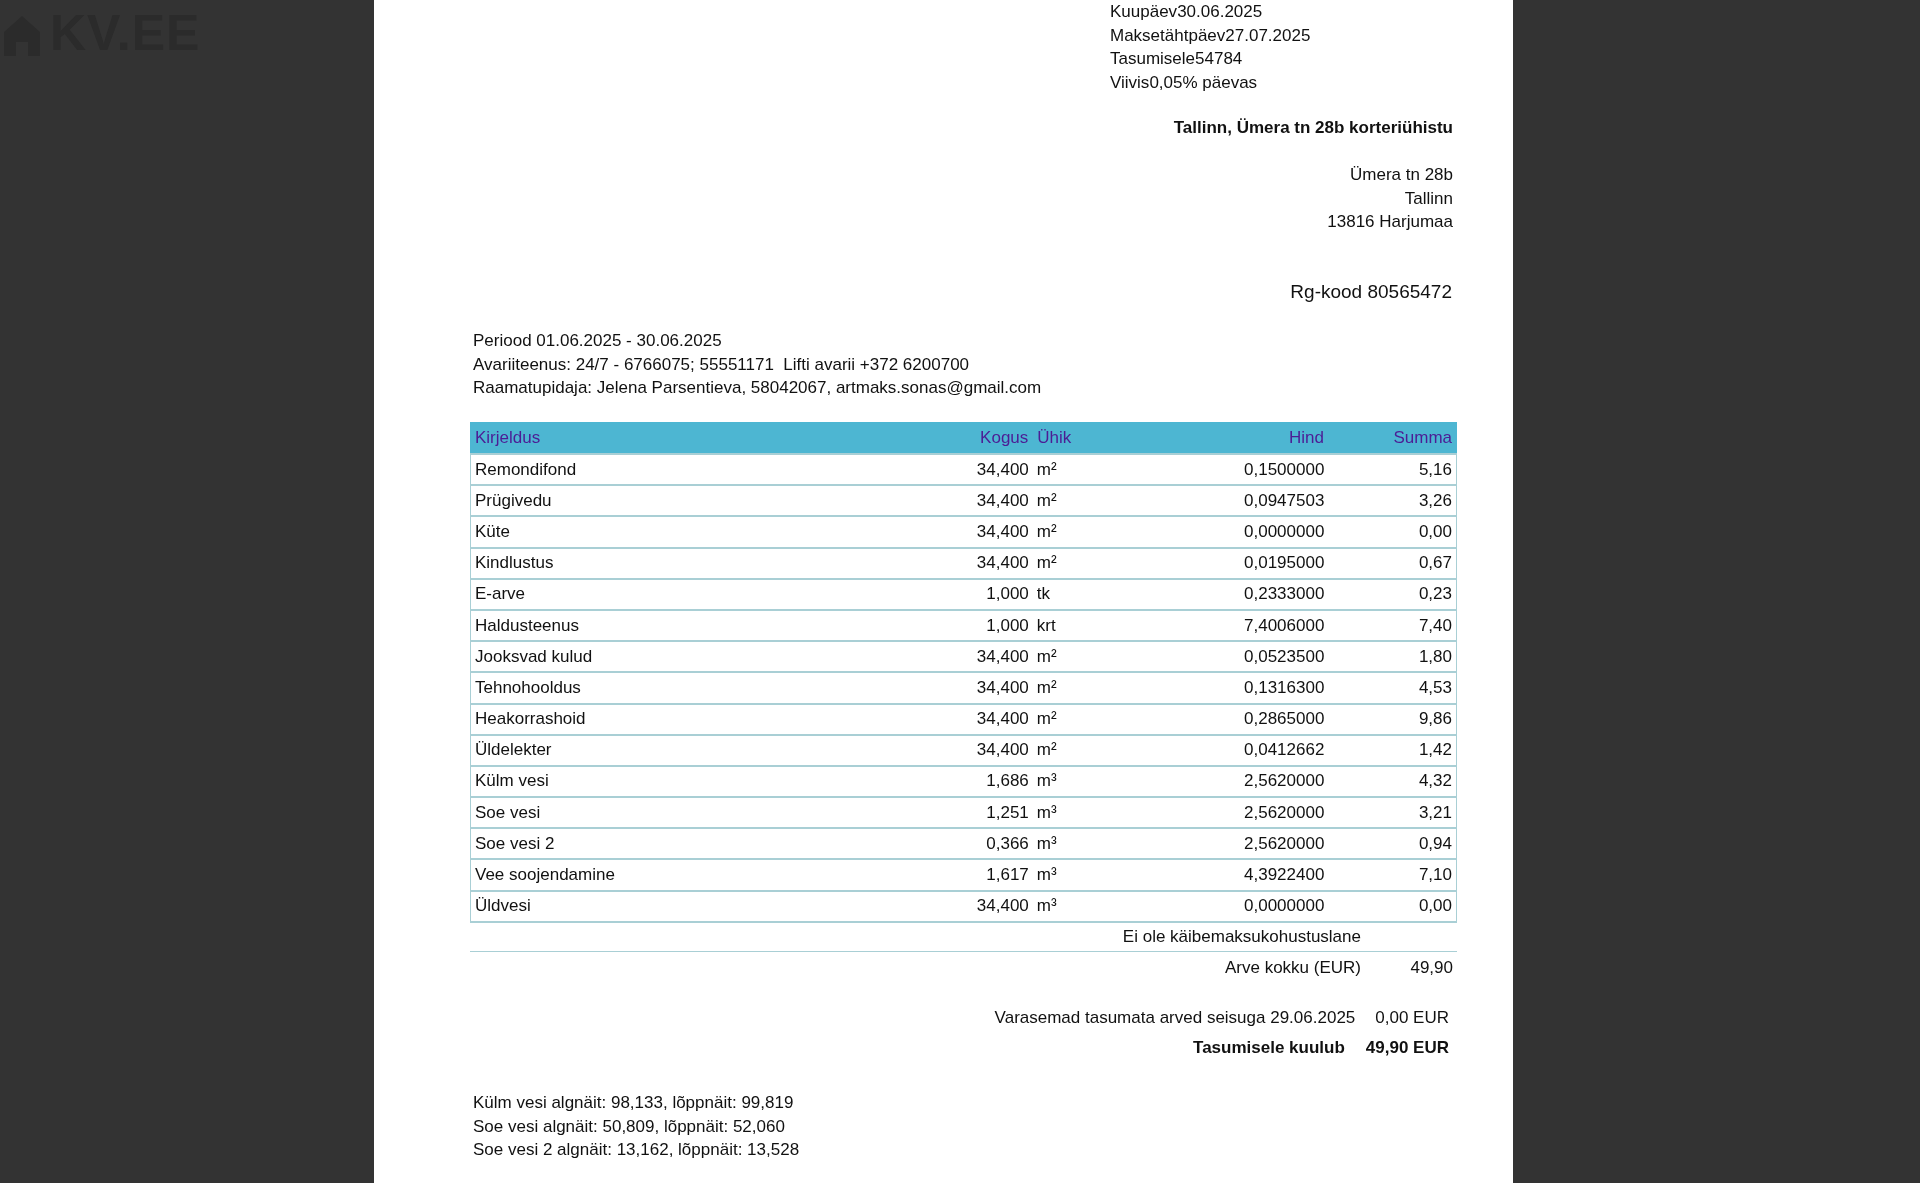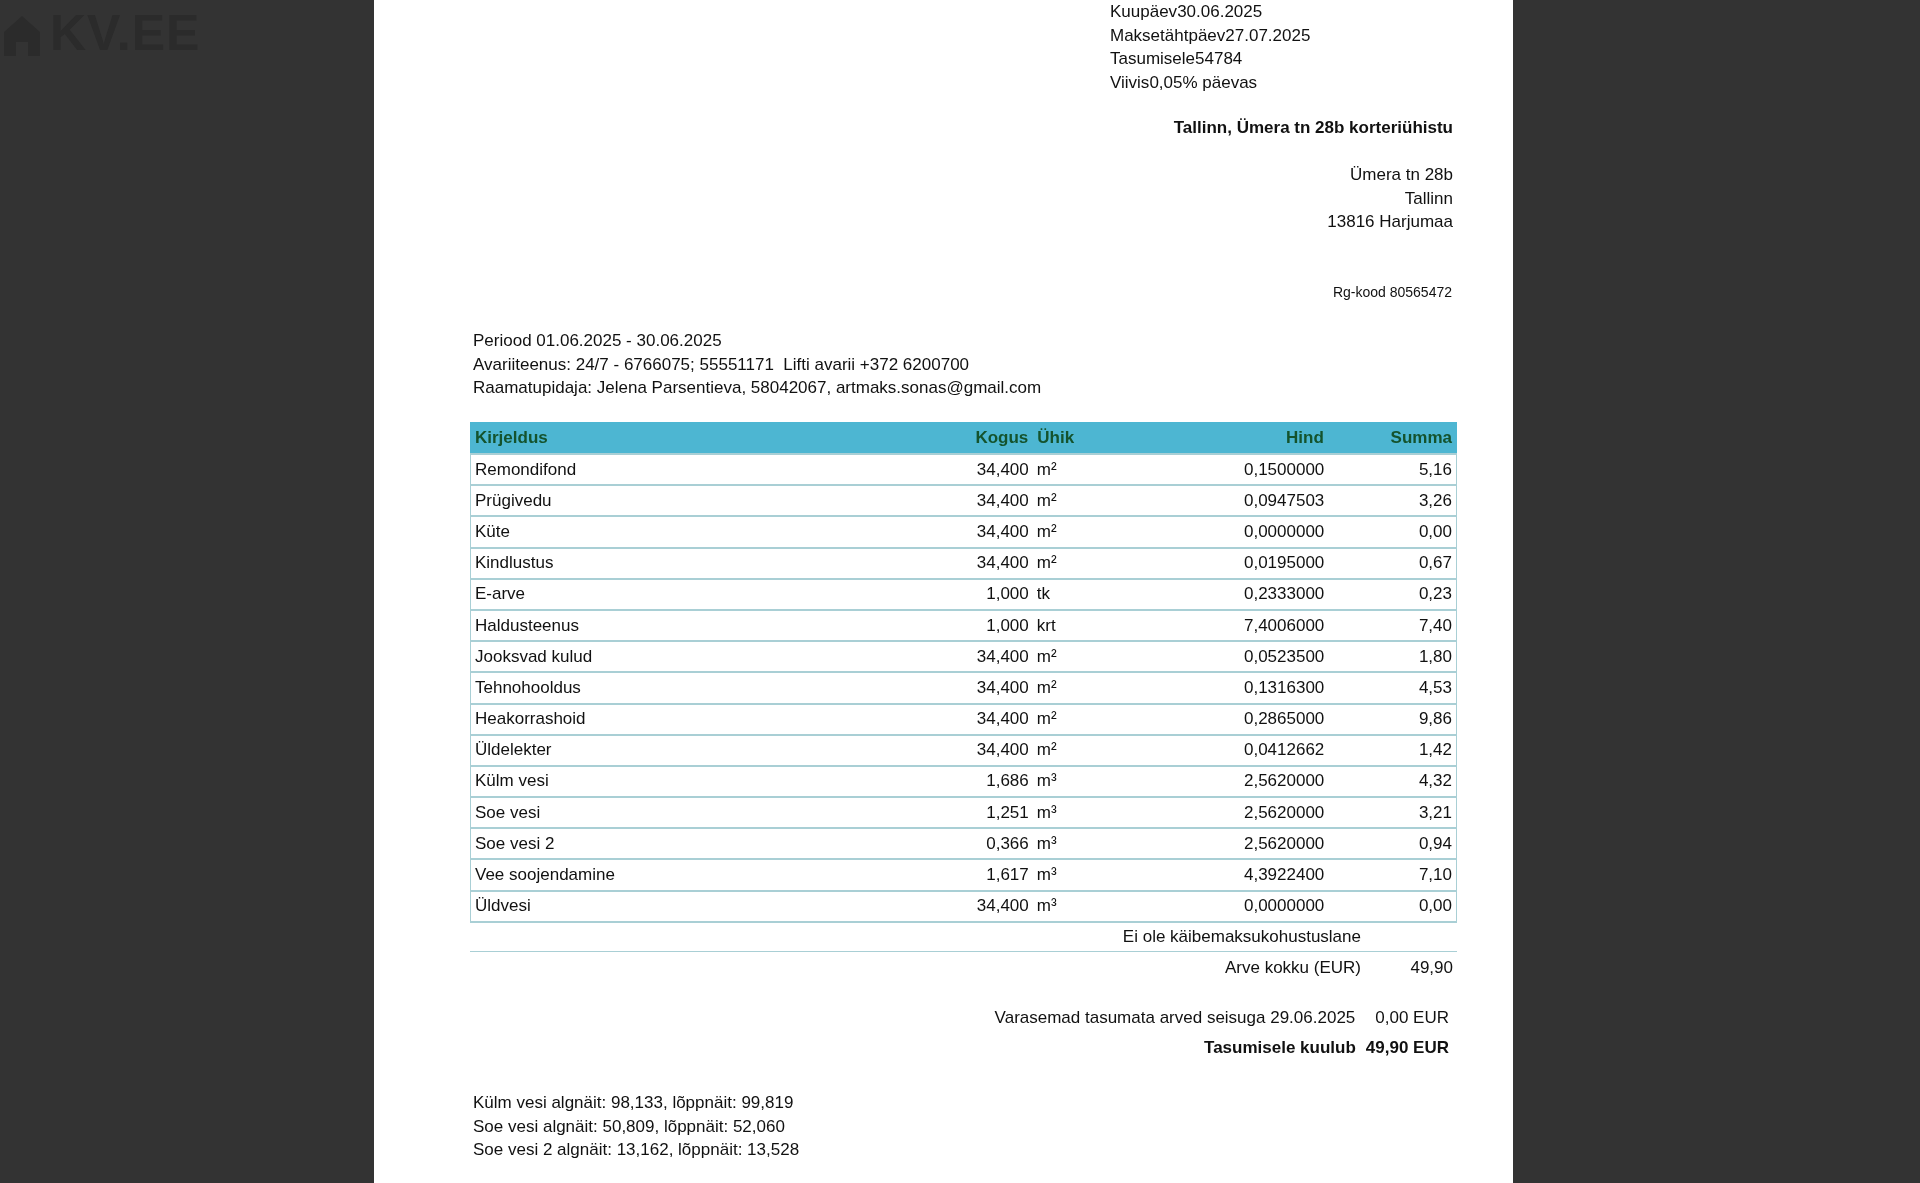--- a/index.html
+++ b/index.html
@@ -65,43 +65,43 @@
     right: 60px;
     top: 163px;
     font-size: 17px;
     text-align: right;
     line-height: 23.5px;
   }
   .regcode {
     position: absolute;
     right: 61px;
     top: 280px;
-    font-size: 14px;
+    font-size: 19px;
     line-height: 24px;
   }
   .info {
     position: absolute;
     left: 99px;
     top: 329px;
     font-size: 17px;
     line-height: 23.7px;
   }
   .info div { white-space: pre; }
   table.items {
     position: absolute;
     left: 96px;
     top: 422px;
     width: 987px;
     border-collapse: collapse;
     font-size: 17px;
   }
   table.items th {
     background: #4db6d2;
-    color: #14532d;
-    font-weight: bold;
+    color: #4c1d95;
+    font-weight: normal;
     height: 30px;
     padding: 0 4px;
     border: 1px solid #4db6d2;
   }
   table.items td {
     height: 29.2px;
     padding: 0 4px;
     border-top: 2px solid #a9cfd5;
     border-bottom: 0;
   }
@@ -142,21 +142,21 @@
   .total-line .val { position: absolute; right: 4px; }
   .prev-line, .due-line {
     position: absolute;
     right: 64px;
     font-size: 17px;
     line-height: 24px;
     display: flex;
     gap: 20px;
   }
   .prev-line { top: 1006px; }
-  .due-line { top: 1036px; font-weight: bold; gap: 10px; align-items: center; }
+  .due-line { top: 1036px; font-weight: bold; gap: 21px; align-items: center; }
   .readings {
     position: absolute;
     left: 99px;
     top: 1091px;
     font-size: 17px;
     line-height: 23.5px;
   }
 </style>
 </head>
 <body>

